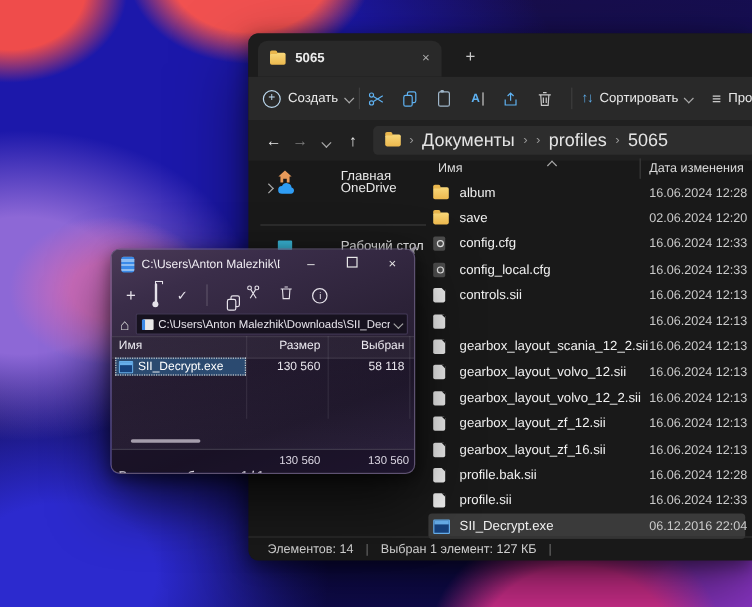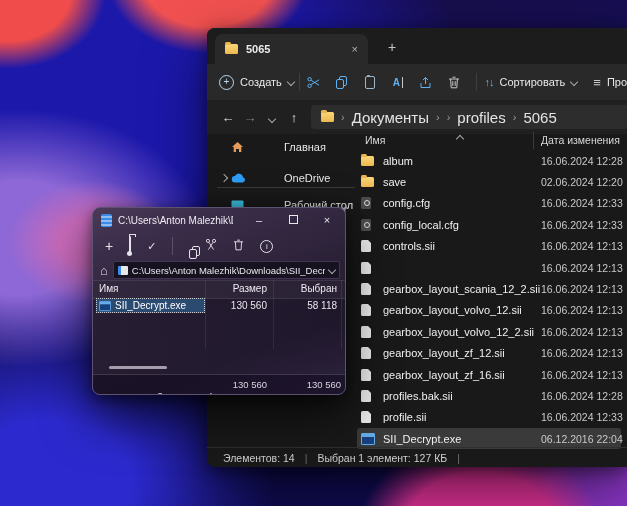--- a/index.html
+++ b/index.html
@@ -204,21 +204,21 @@
     </div>
 
     <div class="sb-item" style="top:108px;">
       <span class="sb-ic">
         <svg width="13" height="12" viewBox="0 0 13 12">
             <path d="M6.5 1 12 6h-1.7v5H8V8H5v3H2.7V6H1z" fill="#e89a5a"></path>
           </svg>
       </span>
       <span class="sb-label">Главная</span>
     </div>
-    <div class="sb-item" style="top:139px;">
+    <div class="sb-item" style="top:118px;">
       <span class="chev right sb-exp"></span>
       <span class="sb-ic">
         <svg width="15" height="10" viewBox="0 0 15 10">
             <path d="M4 9.5a3.2 3.2 0 0 1 0-6.4A4.2 4.2 0 0 1 12 4.2 2.7 2.7 0 0 1 11.5 9.5z" fill="#2f9df4"></path>
           </svg>
       </span>
       <span class="sb-label">OneDrive</span>
     </div>
     <div class="sb-div" style="top:159px;"></div>
     <div class="sb-item" style="top:166px;">
@@ -316,21 +316,21 @@
     <span class="fic">
             <span class="fi fi-sii"></span>
           </span>
     <span class="fname">gearbox_layout_zf_16.sii</span>
     <span class="fdate">16.06.2024 12:13</span>
   </div>
         <div class="frow">
     <span class="fic">
             <span class="fi fi-sii"></span>
           </span>
-    <span class="fname">profiles.bak.sii</span>
+    <span class="fname">profile.bak.sii</span>
     <span class="fdate">16.06.2024 12:28</span>
   </div>
         <div class="frow">
     <span class="fic">
             <span class="fi fi-sii"></span>
           </span>
     <span class="fname">profile.sii</span>
     <span class="fdate">16.06.2024 12:33</span>
   </div>
         <div class="frow sel">

